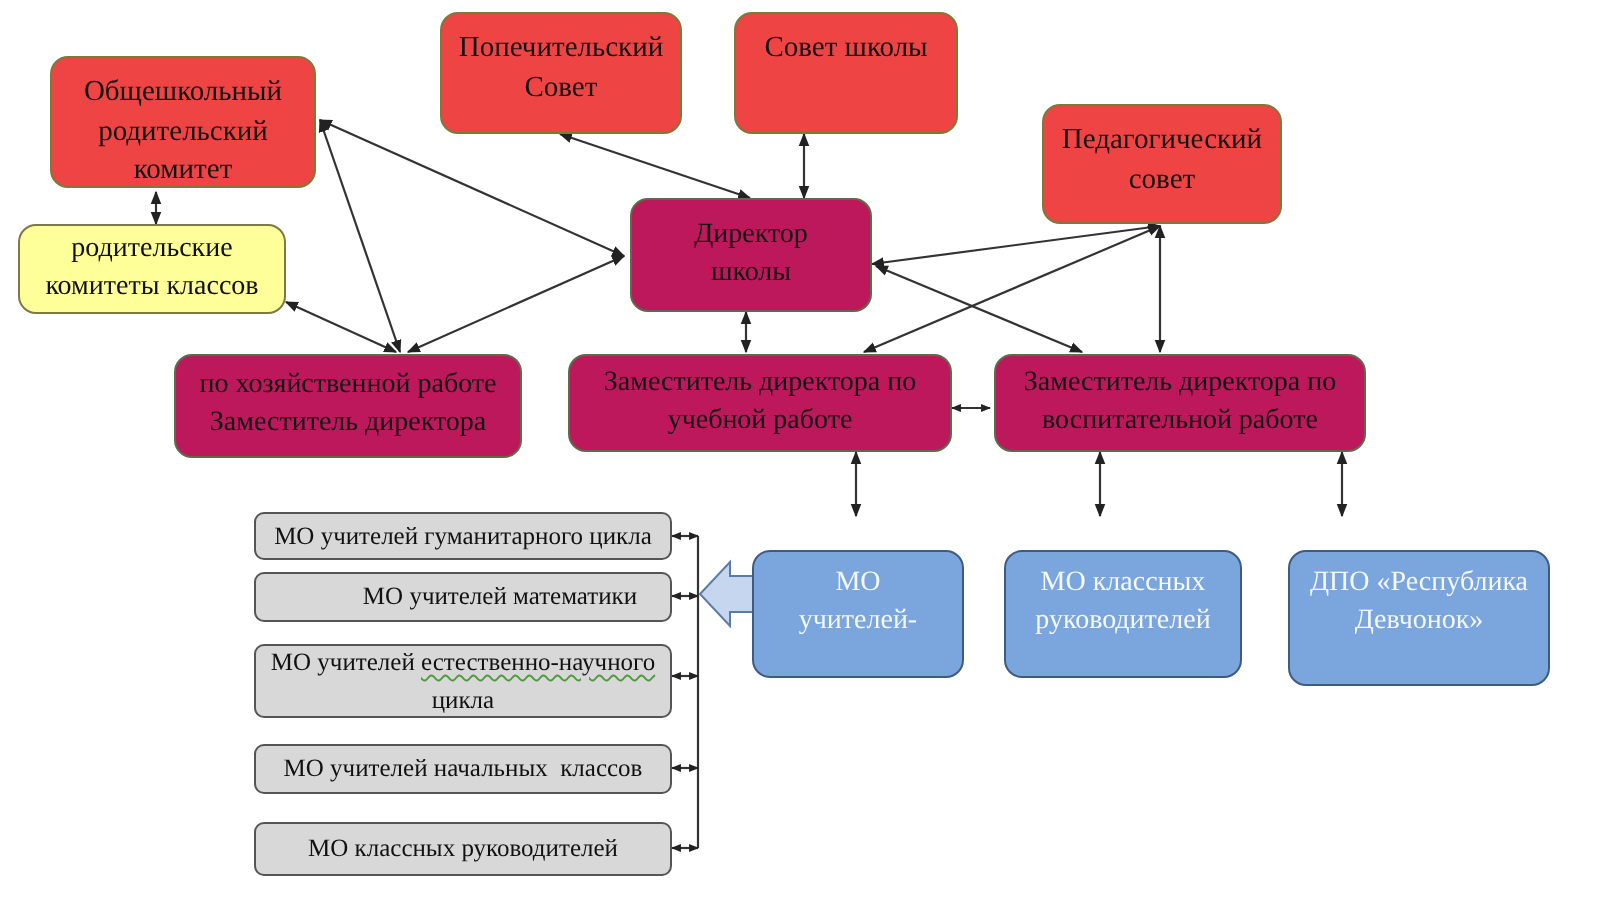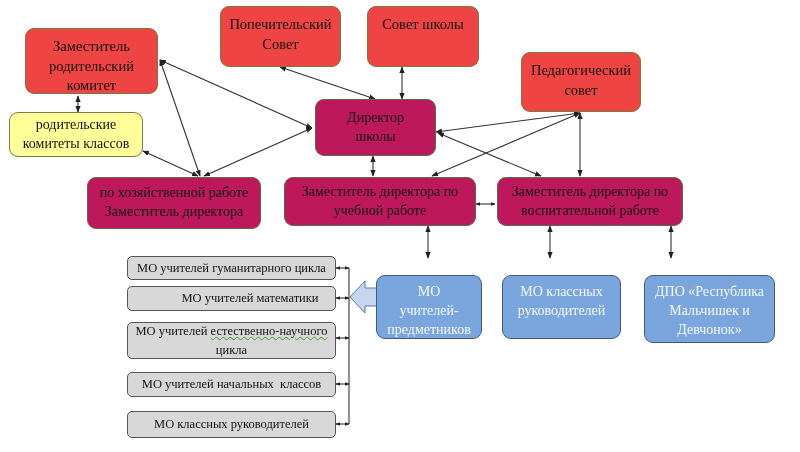--- a/index.html
+++ b/index.html
@@ -69,21 +69,21 @@
     <line x1="349" y1="338" x2="336" y2="338" marker-start="url(#ahs)" marker-end="url(#ahs)"></line>
     <line x1="349" y1="384" x2="336" y2="384" marker-start="url(#ahs)" marker-end="url(#ahs)"></line>
     <line x1="349" y1="424" x2="336" y2="424" marker-start="url(#ahs)" marker-end="url(#ahs)"></line>
   </g>
 
   <path d="M377,288 L365,288 L365,281 L350,297 L365,313 L365,306 L377,306 Z" fill="#c5d6ee" stroke="#5b7aa5" stroke-width="1"></path>
 </svg>
 
 <div class="box yellow" style="left:25px;top:28px;width:133px;height:66px;">
   <div>
-      <span>Заместитель</span>
+      <span>Общешкольный</span>
       <span>родительский</span>
       <span>комитет</span>
     </div>
 </div>
 
 <div class="box lightyellow" style="left:9px;top:112px;width:134px;height:45px;">
   <div>
       <span>родительские</span>
       <span>комитеты классов</span>
     </div>
@@ -134,35 +134,33 @@
   <div>
       <span>Заместитель директора по</span>
       <span>воспитательной работе</span>
     </div>
 </div>
 
 <div class="box blue" style="left:376px;top:259px;width:106px;height:64px;">
   <div>
       <span>МО</span>
       <span>учителей-</span>
-      <span>предметников</span>
     </div>
 </div>
 
 <div class="box blue" style="left:502px;top:259px;width:119px;height:64px;">
   <div>
       <span>МО классных</span>
       <span>руководителей</span>
     </div>
 </div>
 
 <div class="box blue" style="left:644px;top:259px;width:131px;height:68px;">
   <div>
       <span>ДПО «Республика</span>
-      <span>Мальчишек и</span>
       <span>Девчонок»</span>
     </div>
 </div>
 
 <div class="box gray" style="left:127px;top:256px;width:209px;height:24px;">
   <span>МО учителей гуманитарного цикла</span>
 </div>
 
 <div class="box gray" style="left:127px;top:286px;width:209px;height:25px;padding-left:43px;">
   <span>МО учителей математики</span>

